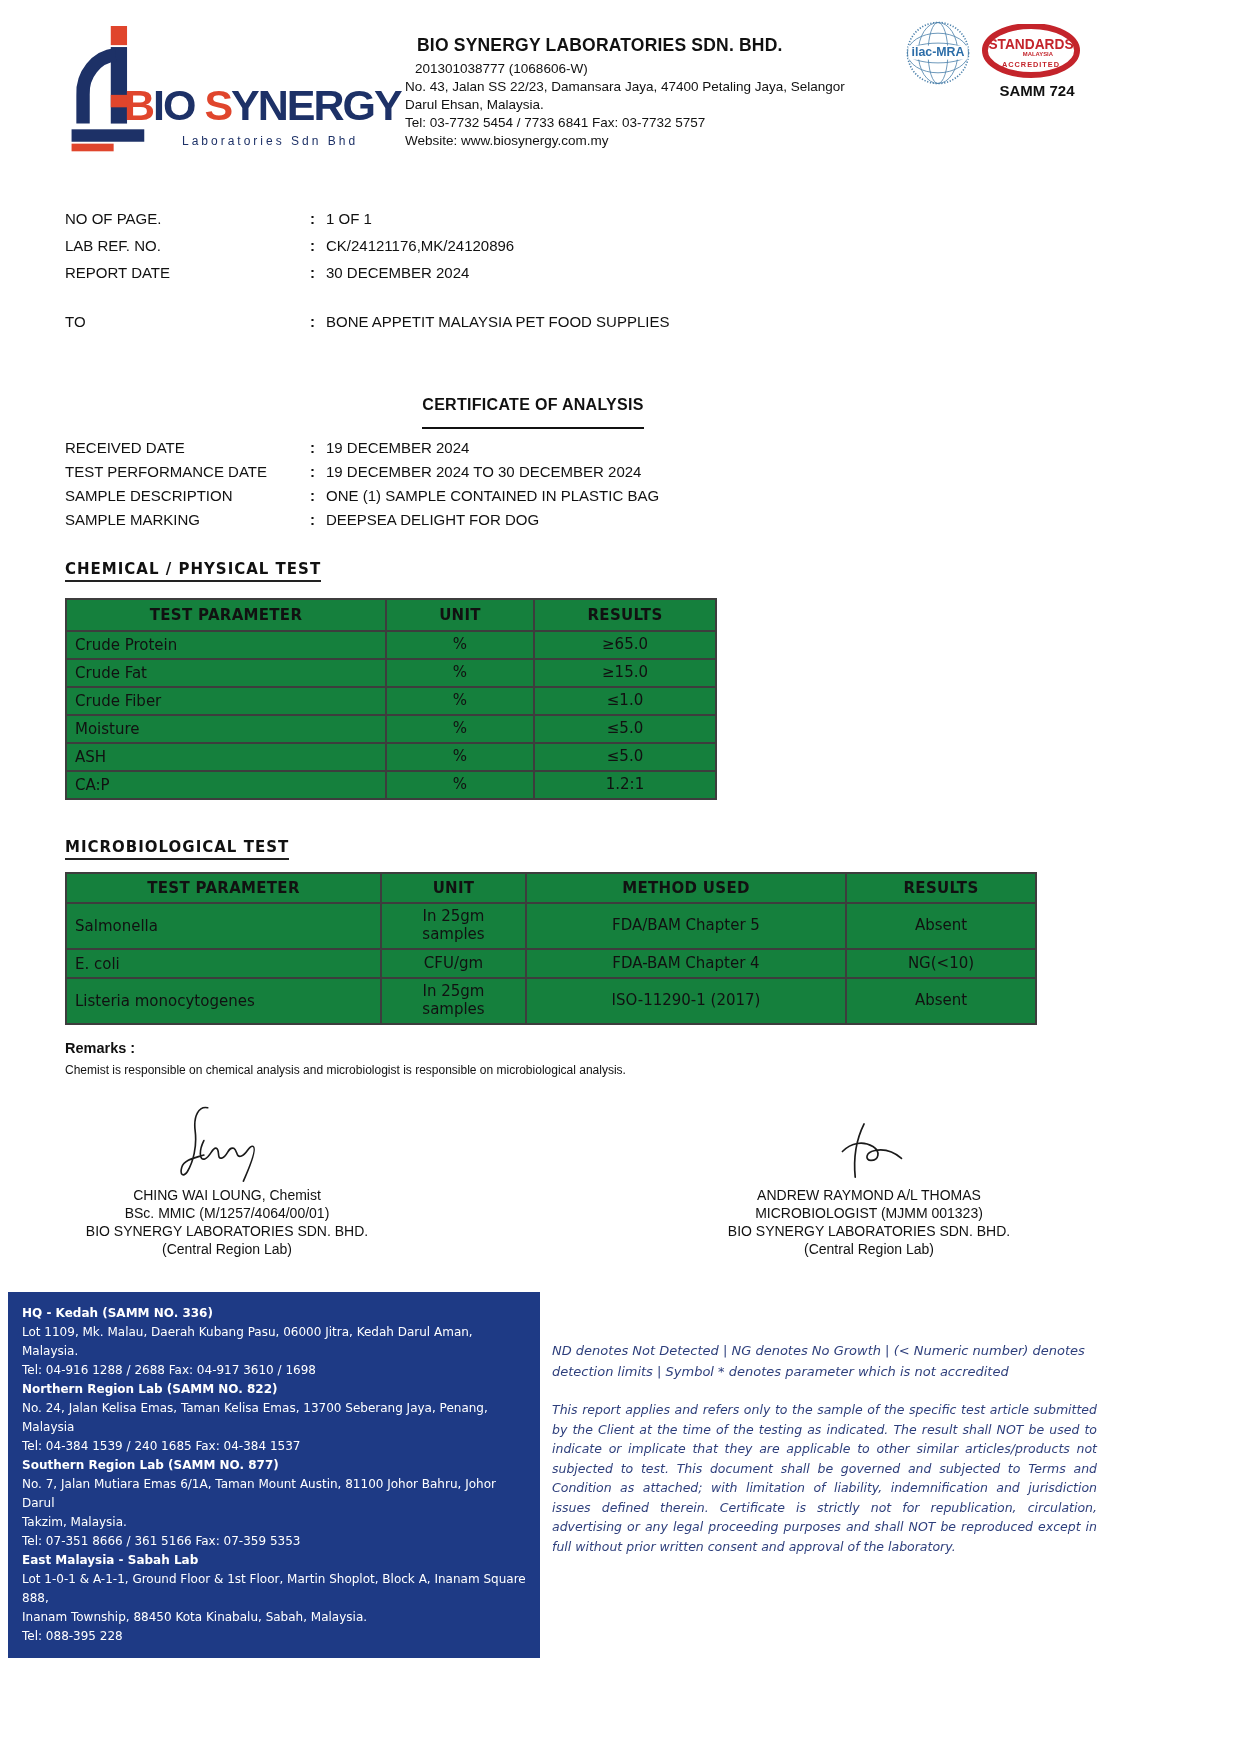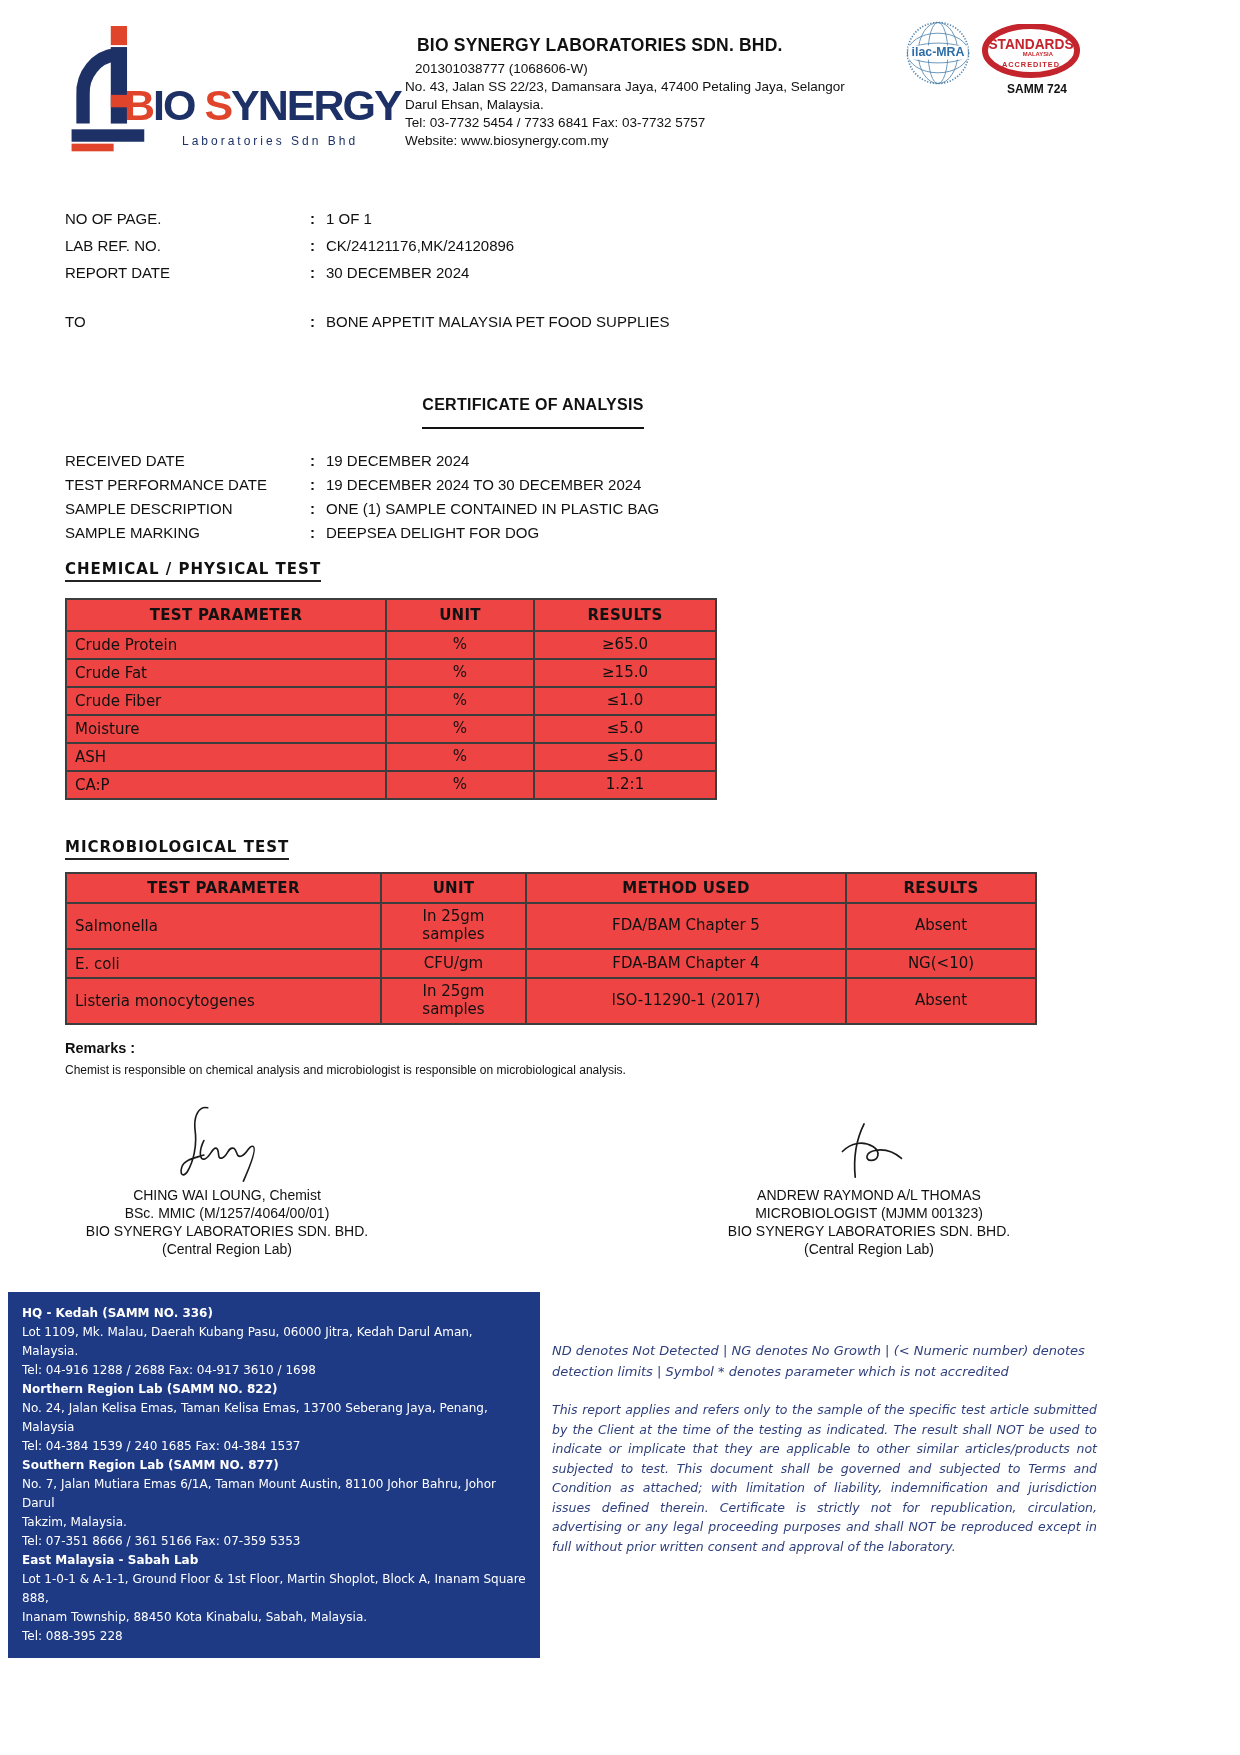--- a/index.html
+++ b/index.html
@@ -15,45 +15,45 @@
   .wm-red { color:#e0452c; }
   .wm-navy { color:#1d3167; }
   .logo-sub { position:absolute; left:124px; top:112px; font-size:12px; letter-spacing:3px; color:#1d3167; white-space:nowrap; }
 
   .company { position:absolute; left:405px; top:36px; width:560px; font-size:13.5px; line-height:18px; }
   .company-name { font-size:17.5px; font-weight:bold; margin-left:12px; margin-bottom:6px; letter-spacing:0.2px; }
   .company-reg { margin-left:10px; }
 
   .ilac { position:absolute; left:905px; top:20px; }
   .standards { position:absolute; left:982px; top:24px; }
-  .samm { position:absolute; left:992px; top:82px; width:90px; text-align:center; font-size:12px; font-weight:bold; color:#111; }
+  .samm { position:absolute; left:992px; top:82px; width:90px; text-align:center; font-size:15px; font-weight:bold; color:#111; }
 
   
   .info-row { display:flex; font-size:15px; }
   .info-lbl { width:245px; flex:0 0 auto; }
   .info-colon { width:16px; flex:0 0 auto; font-weight:bold; }
   .info-val { white-space:nowrap; }
   .report-info { position:absolute; left:65px; top:210px; }
   .report-info .info-row { height:27px; }
   .to-row { position:absolute; left:65px; top:313px; }
-  .sample-info { position:absolute; left:65px; top:439px;margin-top:13px; }
+  .sample-info { position:absolute; left:65px; top:439px; }
   .sample-info .info-row { height:24px; }
 
   
   .doc-title { position:absolute; left:0; top:396px; width:1066px; text-align:center; }
   .doc-title span { display:inline-block; font-size:16px; font-weight:bold; letter-spacing:0.3px; border-bottom:2.5px solid #111; padding-bottom:13px; }
 
   
   .sec-heading { position:absolute; left:65px; font-family:"DejaVu Sans", sans-serif; font-size:15px; font-weight:bold; letter-spacing:1px; }
   .sec-heading span { display:inline-block; border-bottom:2px solid #222; padding-bottom:2px; }
   .chem-heading { top:560px; }
   .micro-heading { top:838px; }
 
   
-  table.coa { position:absolute; left:65px; border-collapse:collapse; table-layout:fixed; font-family:"DejaVu Sans", sans-serif; background:#ef4444; }
+  table.coa { position:absolute; left:65px; border-collapse:collapse; table-layout:fixed; font-family:"DejaVu Sans", sans-serif; background:#15803d; }
   table.coa th, table.coa td { border:2px solid #3d3d3d; padding:0 8px; }
   table.coa th { font-size:15px; font-weight:bold; text-align:center; letter-spacing:0.3px; }
   table.coa td { font-size:15px; }
   td.c-param { text-align:left; }
   td.c-center { text-align:center; white-space:pre-line; line-height:1.18; }
   .chem-table { top:598px; width:650px; }
   .chem-table th { height:30px; }
   .chem-table td { height:26px; }
   .micro-table { top:872px; width:970px; }
   .micro-table th { height:28px; }

